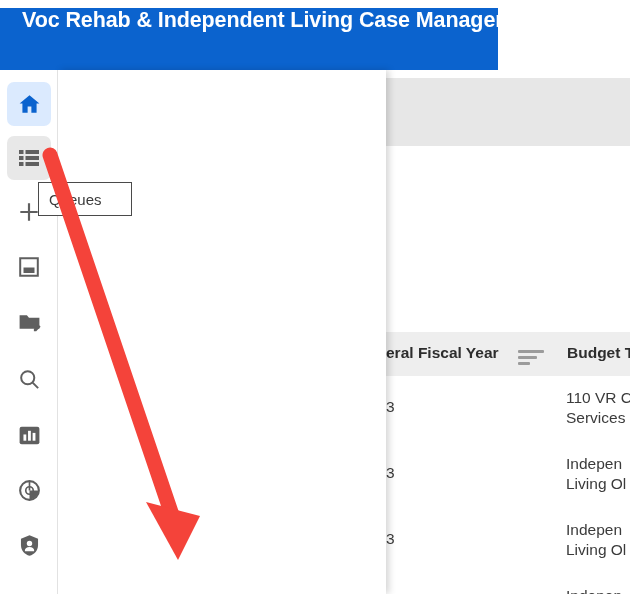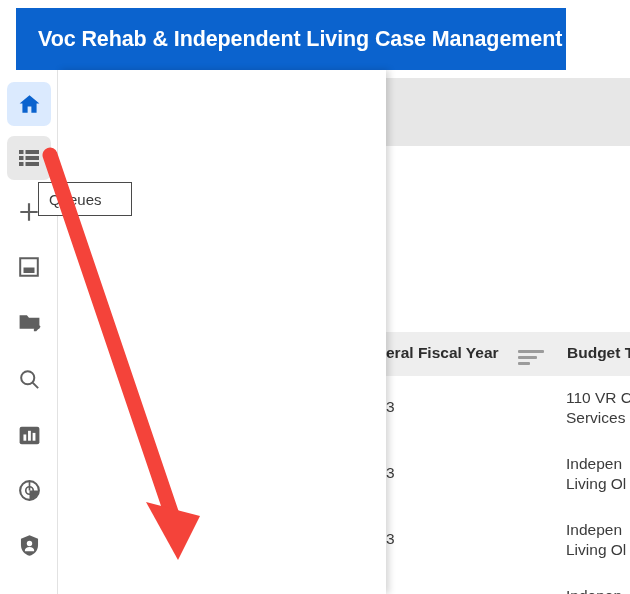--- a/index.html
+++ b/index.html
@@ -19,27 +19,26 @@
     inset: 0;
     width: 630px;
     height: 594px;
     overflow: hidden;
     background: #ffffff;
   }
 
   
   .appbar {
     position: absolute;
-    left: 16px;
+    left: 0;
     top: 8px;
-    width: 550px;
+    width: 498px;
     height: 62px;
     background: #0b63ce;
     display: flex;
-    align-items: center;
     box-sizing: border-box;
     padding-left: 22px;
   }
   .appbar-title {
     color: #ffffff;
     font-size: 21.5px;
     font-weight: bold;
     letter-spacing: -0.1px;
     white-space: nowrap;
   }

